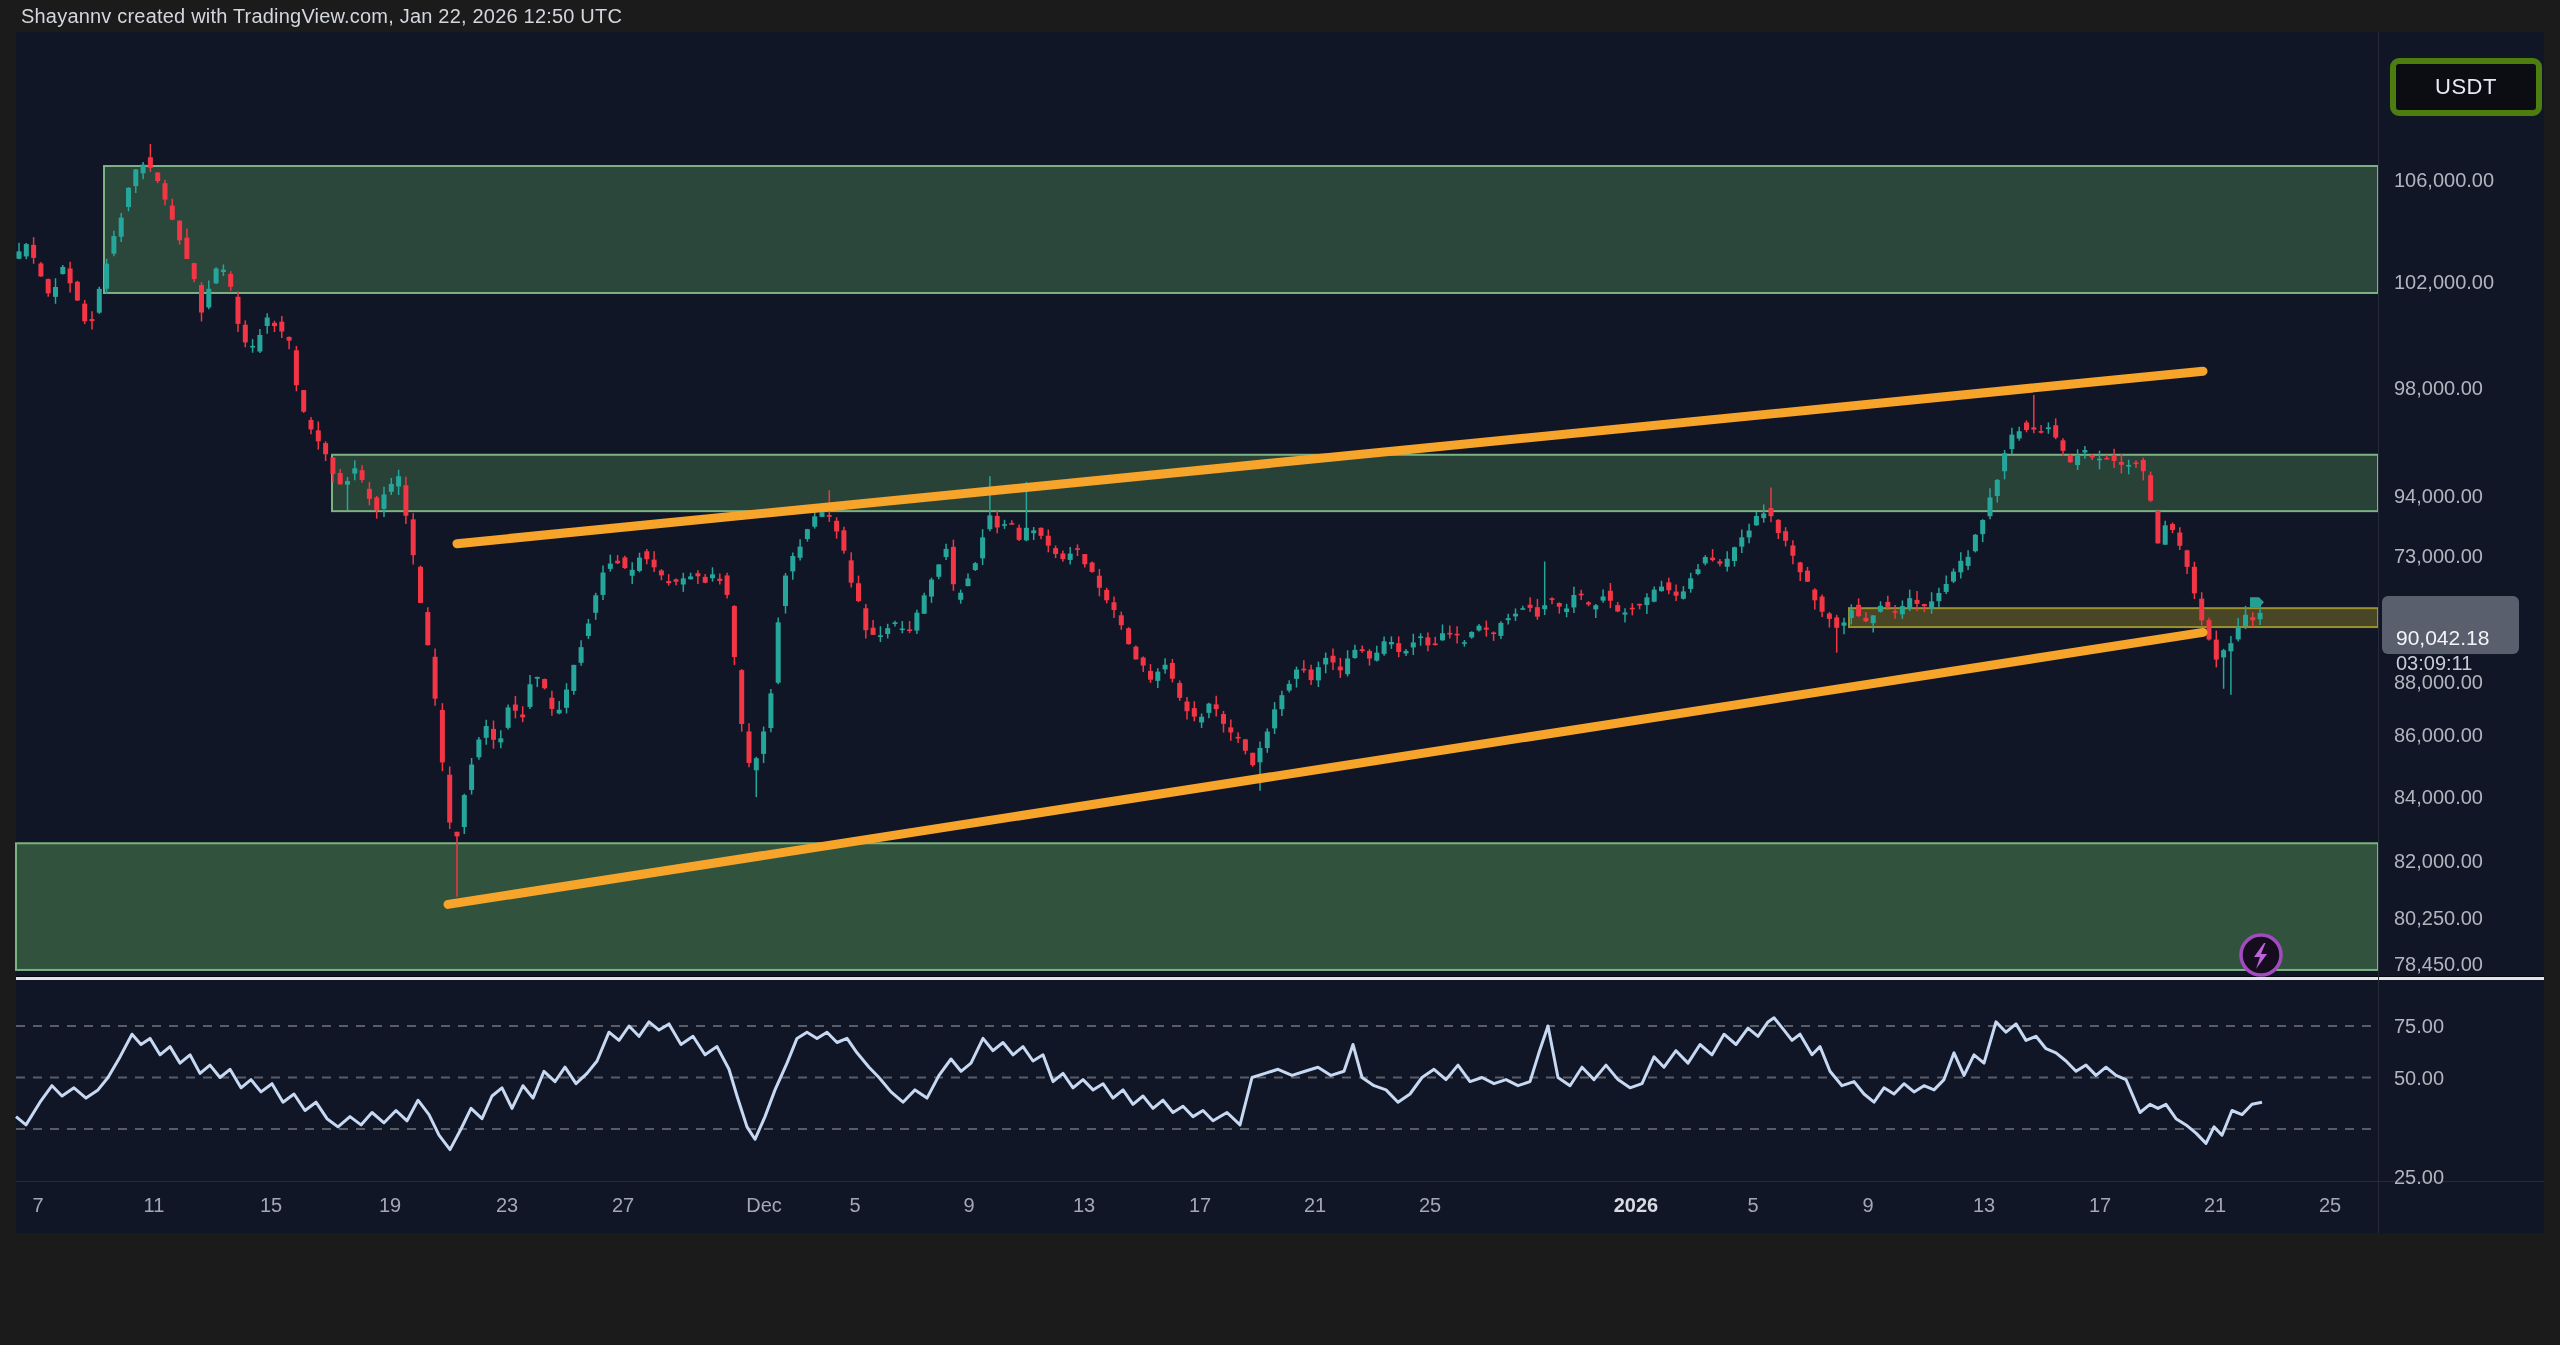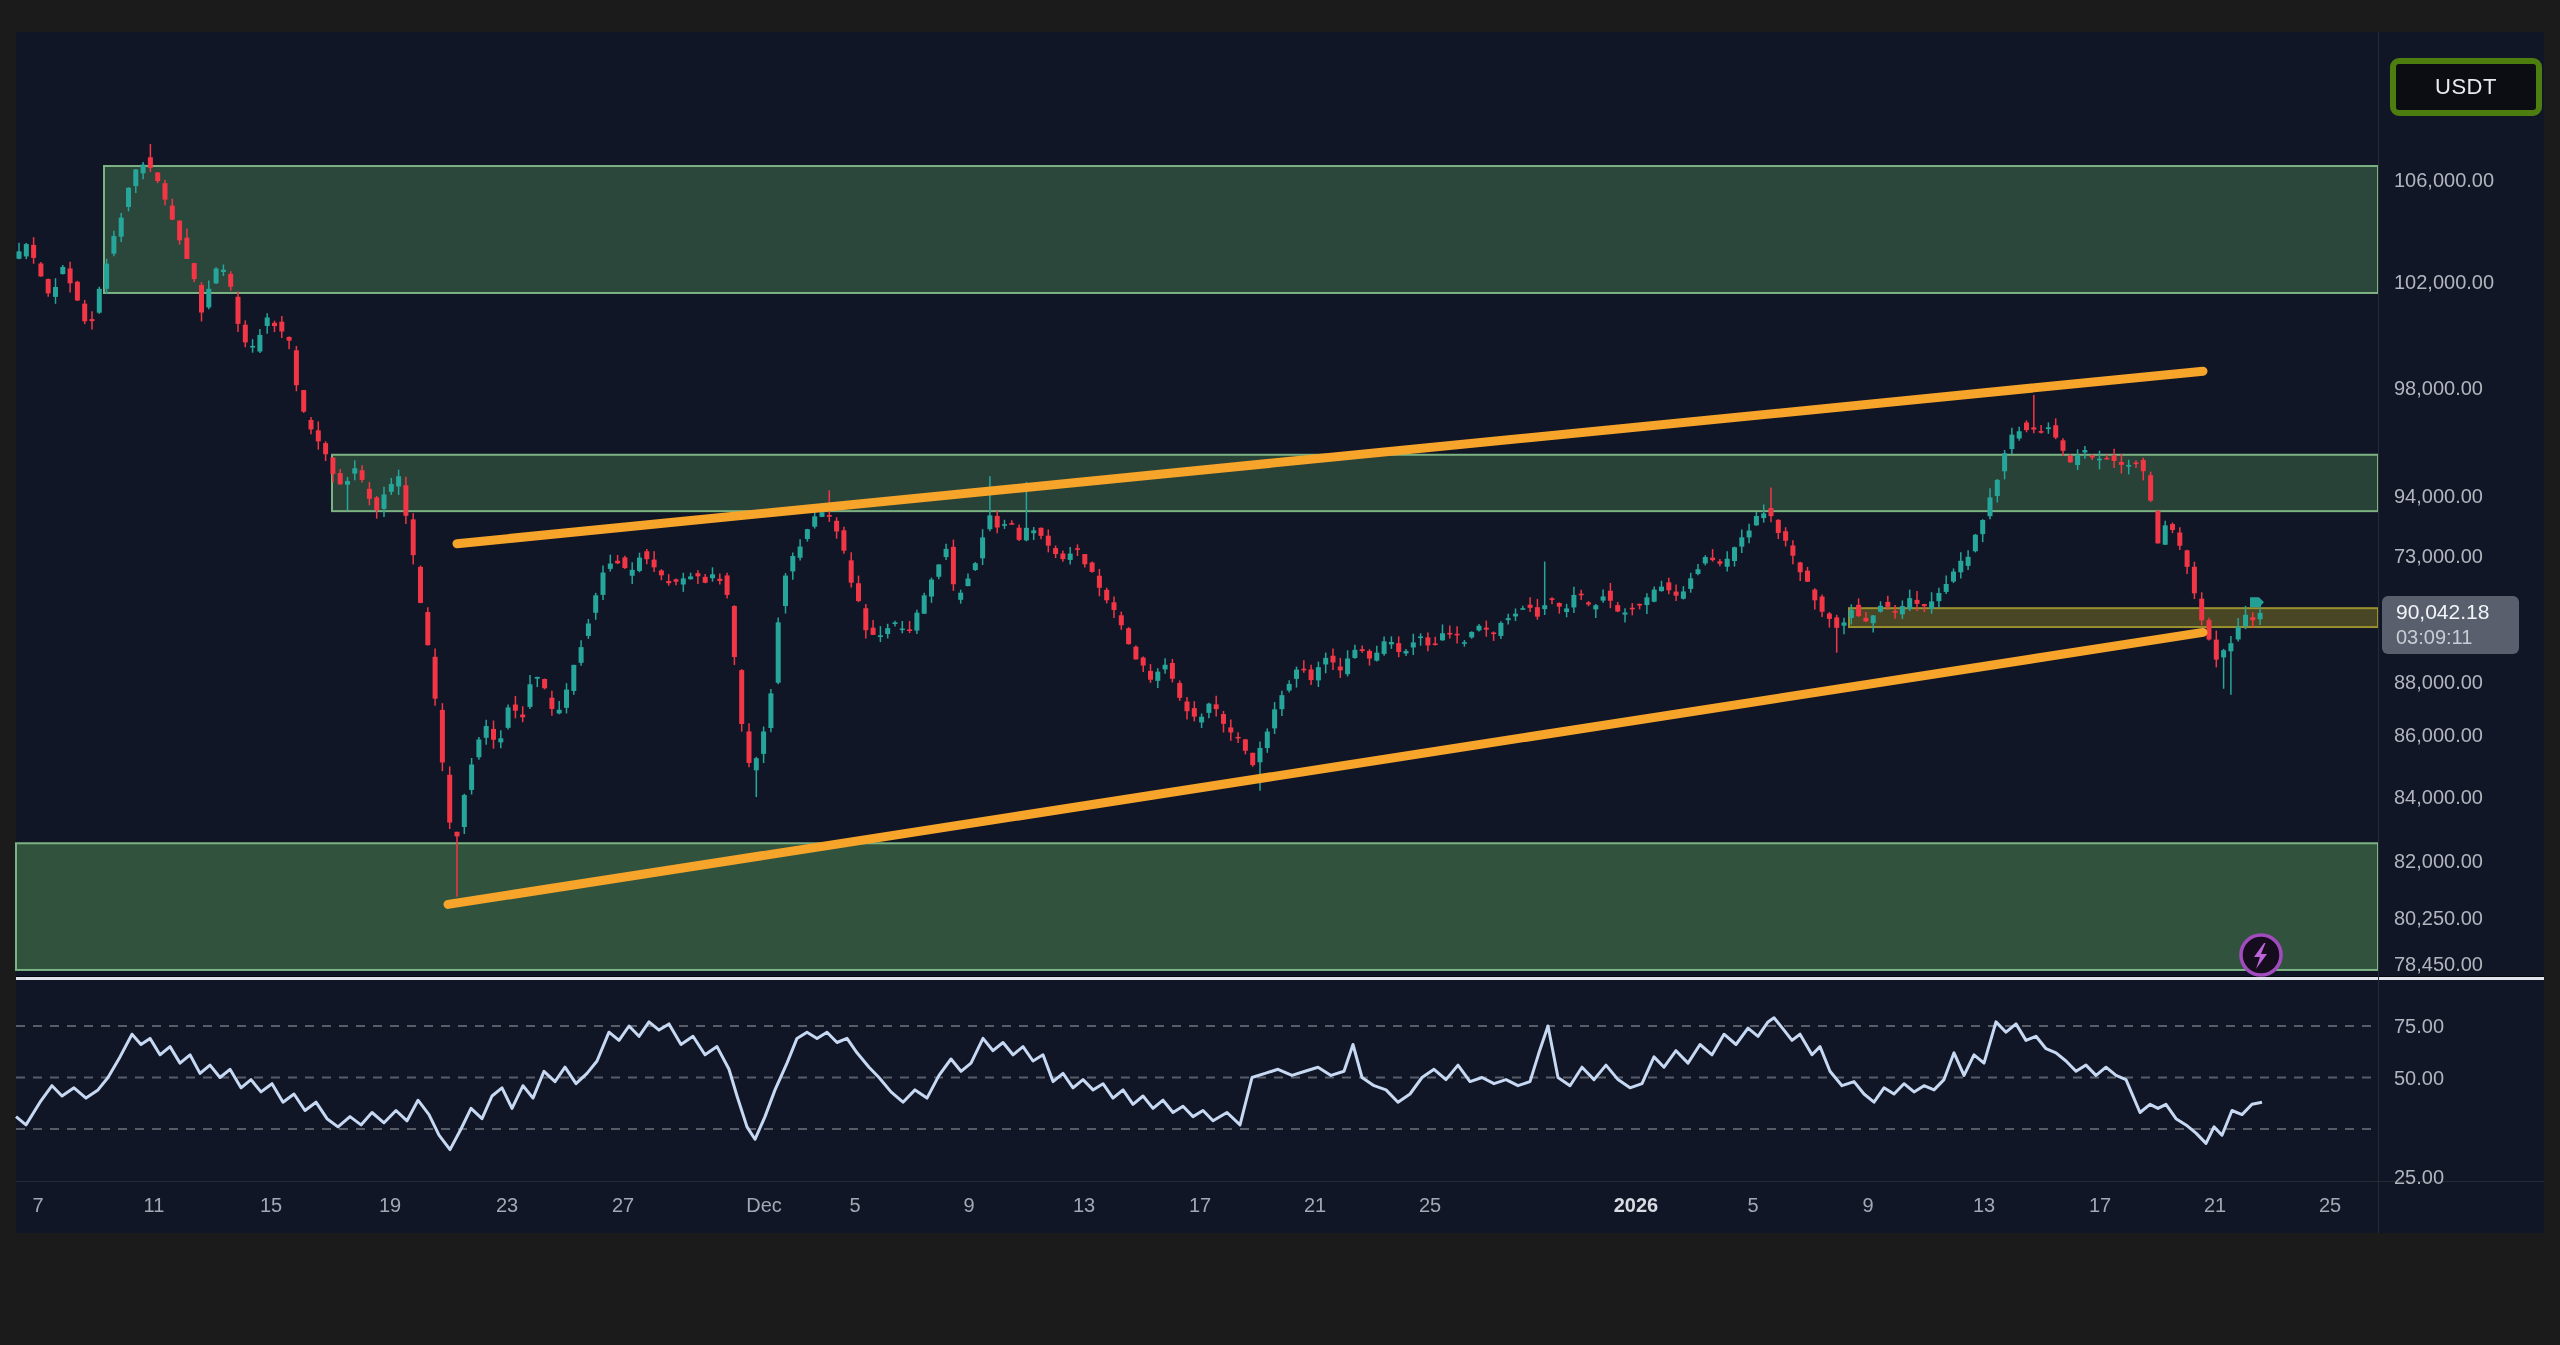--- a/index.html
+++ b/index.html
@@ -13,28 +13,31 @@
   .rsi-label{position:absolute;left:2394px;width:150px;height:22px;line-height:22px;
     font-size:20px;color:#b2b5be;}
   .t-label{position:absolute;top:1194px;width:70px;margin-left:-35px;text-align:center;
     font-size:20px;color:#a3a8b4;}
   .t-label.bold{color:#d8dbe2;font-weight:700;}
   #usdt-badge{position:absolute;left:2390px;top:58px;width:140px;height:46px;background:#0b0d13;
     border:6px solid #4d7c0f;border-radius:9px;color:#e8eaf0;font-size:22px;display:flex;
     align-items:center;justify-content:center;letter-spacing:.5px;cursor:pointer;}
   #price-badge{position:absolute;left:2382px;width:137px;height:58px;background:#595f6d;
     border-radius:6px;padding:3px 0 0 14px;box-sizing:border-box;}
-  #price-badge .p{font-size:21px;color:#f2f4f8;line-height:26px;}
+  #price-badge .p{font-size:21px;color:#f2f4f8;line-height:26px;margin-top:26px;}
   #price-badge .c{font-size:20px;color:#c8ccd5;line-height:25px;}
   #footer-bar{position:absolute;left:0;top:1233px;width:2560px;height:112px;background:#1b1b1b;}
 </style>
 </head>
 <body>
 
 <div id="stage">
+  <div id="header-bar">
+    <span id="attribution">Shayannv created with TradingView.com, Jan 22, 2026 12:50 UTC</span>
+  </div>
 
   <svg id="chart-svg" width="2560" height="1345">
       <rect x="16" y="32" width="2528" height="1201" fill="#111627"></rect>
       <rect x="104" y="166.0227792026291" width="2274" height="126.96090836191601" fill="rgba(96,170,96,0.33)" stroke="rgba(130,185,135,0.95)" stroke-width="2"></rect>
       <rect x="332" y="454.76397769573254" width="2046" height="56.38522549998305" fill="rgba(96,170,96,0.30)" stroke="rgba(130,185,135,0.95)" stroke-width="2"></rect>
       <rect x="16" y="843.2603150636704" width="2362" height="126.69424472437959" fill="rgba(96,170,96,0.42)" stroke="rgba(130,185,135,0.95)" stroke-width="2"></rect>
       <rect x="1849" y="608.1666937310363" width="529" height="18.88870069426946" fill="rgba(222,198,34,0.27)" stroke="rgba(160,150,45,0.95)" stroke-width="2"></rect>
       <g>
         <line x1="19" y1="242.6899733359307" x2="19" y2="259.30326111075544" stroke="#26a69a" stroke-width="1.5"></line>
         <rect x="16.5" y="251.3639900539603" width="5" height="7.410420358123218" fill="#26a69a"></rect>

